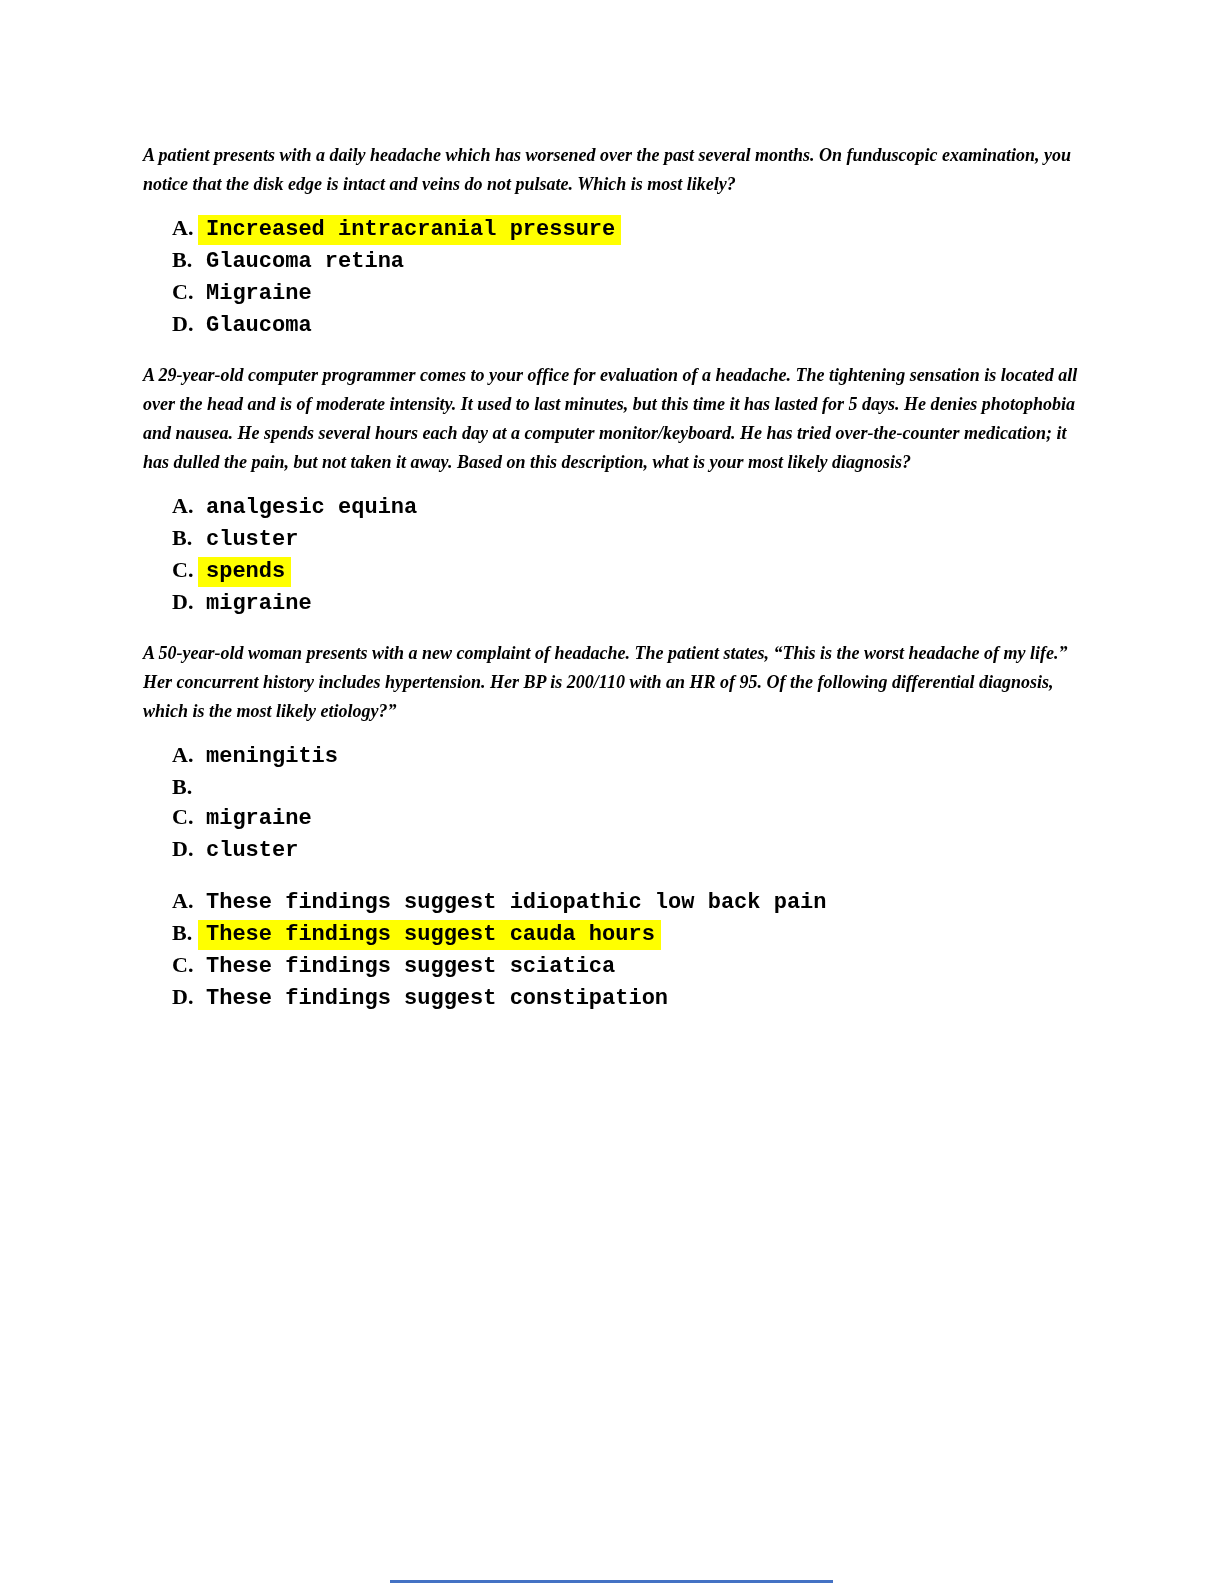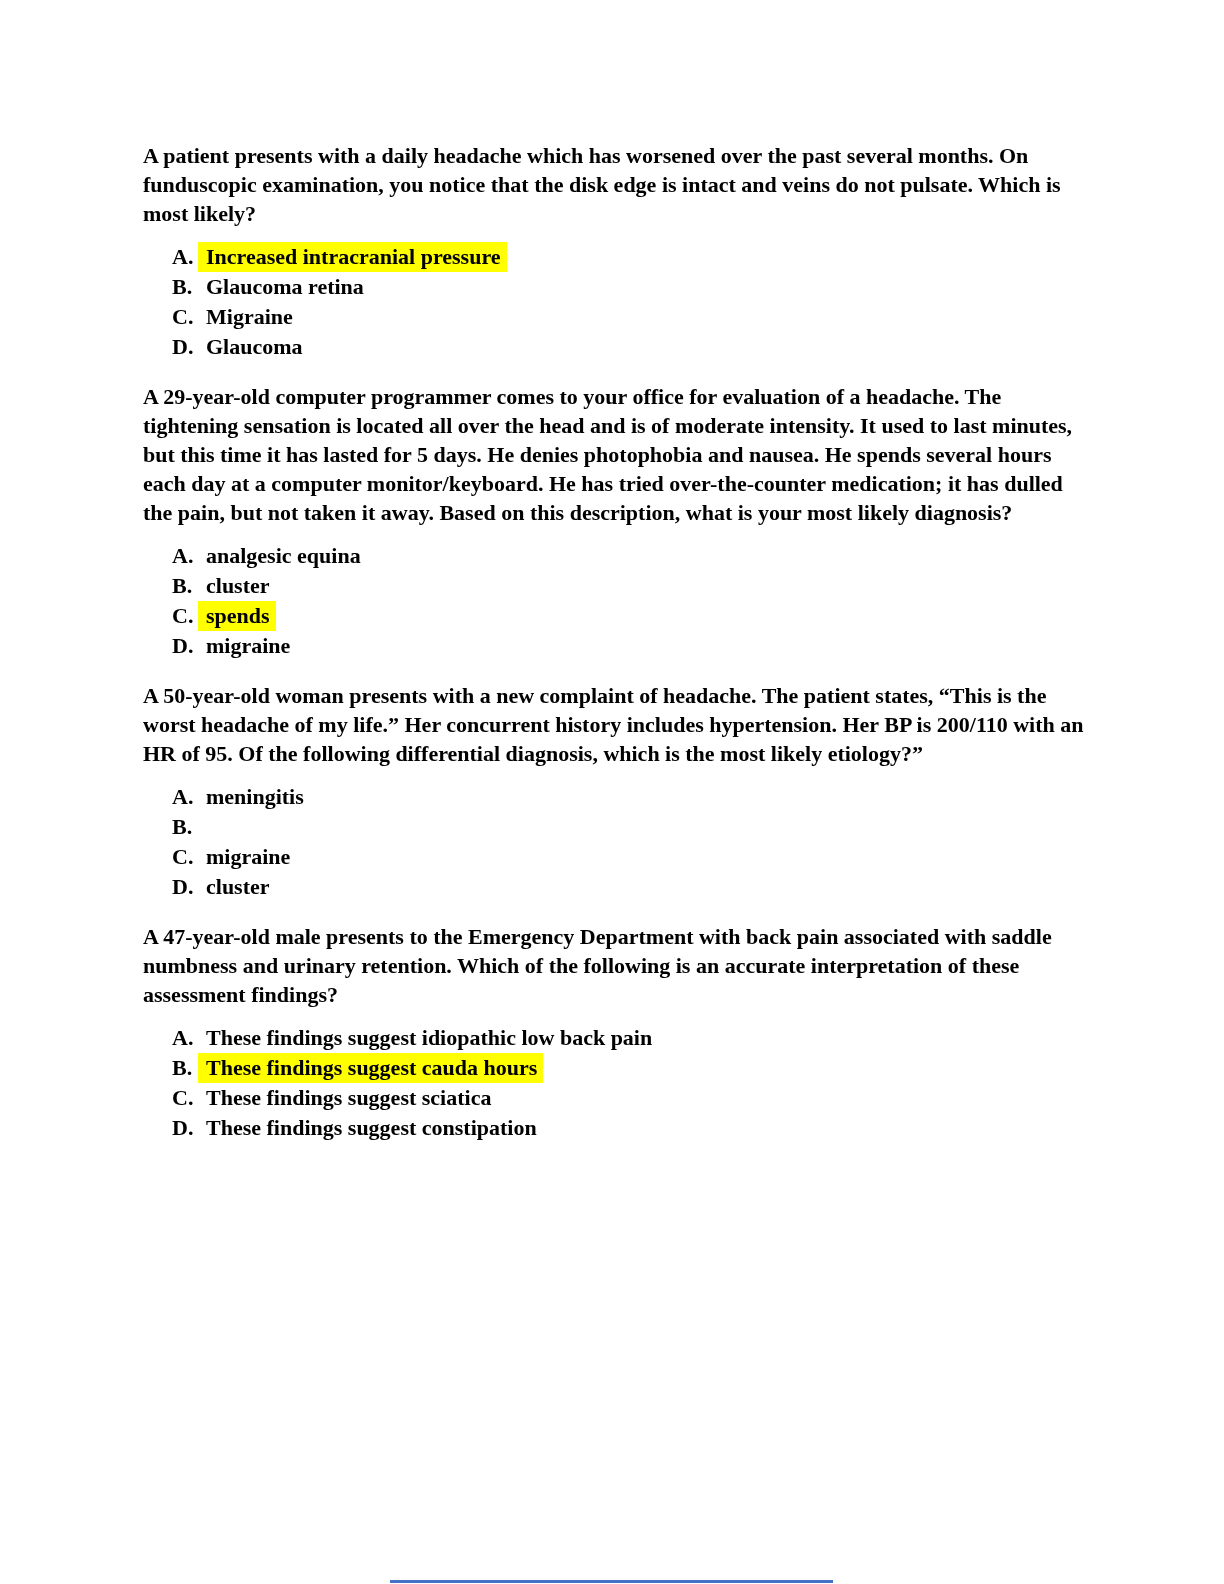--- a/index.html
+++ b/index.html
@@ -14,39 +14,41 @@
     box-sizing: border-box;
     background: #ffffff;
     padding: 141px 133px 0 143px;
     font-family: "Liberation Serif", "DejaVu Serif", serif;
     font-weight: bold;
     color: #000000;
     overflow: hidden;
   }
   .prompt {
     margin: 0 0 14px 0;
-    font-size: 22px;
+    font-size: 18px;
     line-height: 29px;
+    font-style: italic;
   }
   .options {
     list-style: none;
     margin: 0 0 20px 0;
     padding: 0 0 0 29px;
   }
   .option {
     display: flex;
     align-items: baseline;
     font-size: 22px;
     line-height: 30px;
   }
   .letter {
     flex: 0 0 34px;
   }
   .option-text {
     display: inline-block;
+    font-family: Liberation Mono, monospace;
   }
   .highlight {
     background: var(--highlight, #ffff00);
     padding: 0 6px 0 8px;
     margin-left: -8px;
   }
   .footer-line {
     position: absolute;
     left: 390px;
     bottom: 1px;
@@ -119,21 +121,20 @@
         <span class="option-text">migraine</span>
       </li>
       <li class="option">
         <span class="letter">D.</span>
         <span class="option-text">cluster</span>
       </li>
     </ol>
   </section>
 
   <section>
-    <p class="prompt">A 47-year-old male presents to the Emergency Department with back pain associated with saddle numbness and urinary retention. Which of the following is an accurate interpretation of these assessment findings?</p>
     <ol class="options">
       <li class="option">
         <span class="letter">A.</span>
         <span class="option-text">These findings suggest idiopathic low back pain</span>
       </li>
       <li class="option">
         <span class="letter">B.</span>
         <span class="option-text highlight">These findings suggest cauda hours</span>
       </li>
       <li class="option">

